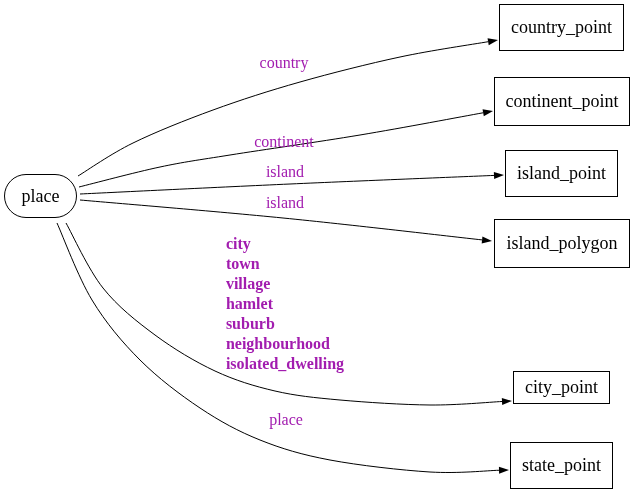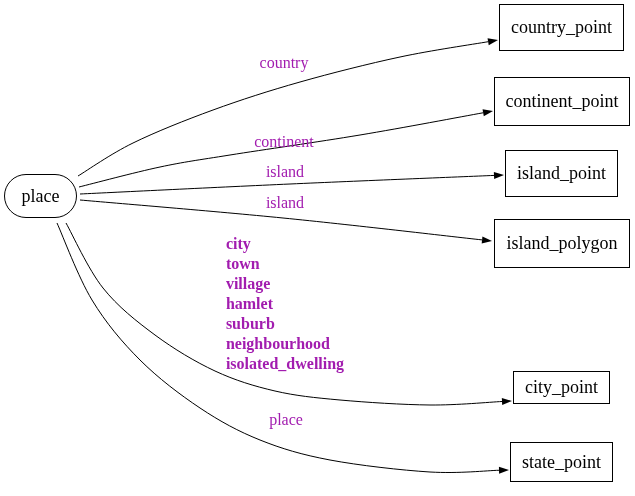--- a/index.html
+++ b/index.html
@@ -82,16 +82,16 @@
     </div>
     <div class="node" style="left: 494px; top: 219px; width: 136px; height: 49px;">
       <span>island_polygon</span>
     </div>
     <div class="node" style="left: 505px; top: 150px; width: 113px; height: 47px;">
       <span>island_point</span>
     </div>
     <div class="node" style="left: 513px; top: 371px; width: 97px; height: 33px;">
       <span>city_point</span>
     </div>
-    <div class="node" style="left: 510px; top: 442px; width: 103px; height: 40px;">
+    <div class="node" style="left: 510px; top: 442px; width: 103px; height: 47px;">
       <span>state_point</span>
     </div>
   </div>
 
 </body></html>

